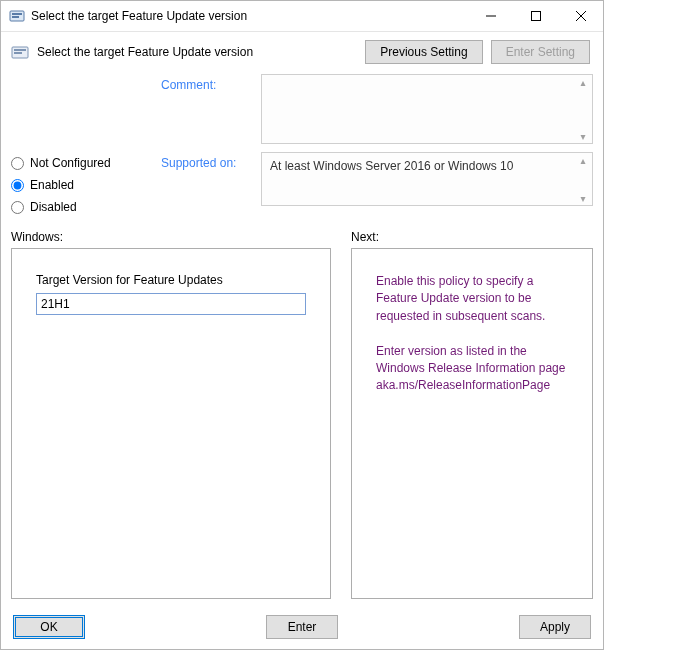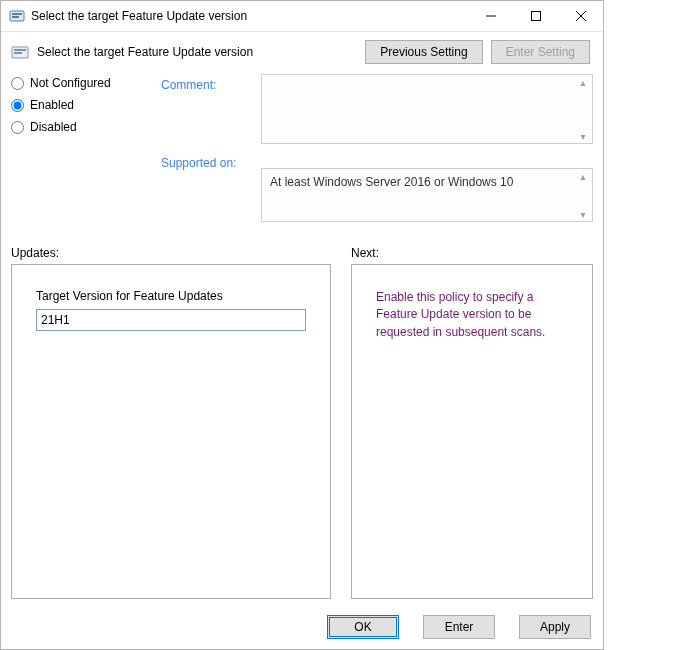--- a/index.html
+++ b/index.html
@@ -80,31 +80,32 @@
     column-gap: 10px;
     row-gap: 8px;
     padding: 6px 10px 4px 10px;
   }
   .radio-col {
     grid-row: 1 / span 3;
     display: flex;
     flex-direction: column;
     gap: 8px;
     padding-top: 2px;
+    justify-content: flex-end;
   }
   .radio-row { display: flex; align-items: center; gap: 6px; font-size: 12px; }
   .radio-row input { margin: 0; }
   .lbl { font-size: 12px; color: #3b82f6; text-align: left; padding-top: 4px; }
   .sunken-box {
     border: 1px solid #cfcfcf;
     background: #fdfdfd;
     position: relative;
   }
   .comment-box { height: 68px; }
-  .supported-box { height: 40px; padding: 6px 8px; font-size: 12px; color: #333; margin-top: 16px; }
+  .supported-box { height: 40px; padding: 6px 8px; font-size: 12px; color: #333; }
   .micro-arrow {
     position: absolute;
     right: 4px;
     width: 10px; height: 10px;
     color: #a0a0a0;
     display: flex; align-items: center; justify-content: center;
     font-size: 10px;
   }
   
   .section-labels {
@@ -139,21 +140,21 @@
     padding: 2px 4px;
     font: inherit;
     box-sizing: border-box;
     outline: none;
   }
   .help-text { line-height: 1.45; color: #701a75; }
 
   
   .bottom-bar {
     display: flex;
-    justify-content: flex-end;
+    justify-content: space-between;
     gap: 24px;
     padding: 8px 12px 10px 12px;
   }
   .btn.primary {
     border: 1px solid #0078d7;
     outline: 1px solid #0078d7;
     outline-offset: -3px;
     min-width: 72px;
   }
   .btn.normal { min-width: 72px; }
@@ -231,32 +232,33 @@
 
     <div class="lbl" style="grid-column:2;">Supported on:</div>
     <div class="sunken-box supported-box" style="grid-column:3;">
       <span>At least Windows Server 2016 or Windows 10</span>
       <span class="micro-arrow" style="top:2px;">▴</span>
       <span class="micro-arrow" style="bottom:2px;">▾</span>
     </div>
   </div>
 
   <div class="section-labels">
-    <span>Updates:</span>
+    <span>Windows:</span>
     <span>Next:</span>
   </div>
 
   <div class="split">
     <div class="panel">
       <div class="opt-label">Target Version for Feature Updates</div>
       <input class="text-input" type="text" value="21H1" style="">
     </div>
     <div class="panel help-text">
       <div>Enable this policy to specify a Feature Update version to be requested in subsequent scans.</div>
       <br>
+      <div>Enter version as listed in the Windows Release Information page aka.ms/ReleaseInformationPage</div>
     </div>
   </div>
 
   <div class="bottom-bar">
     <button class="btn primary">OK</button>
     <button class="btn normal">Enter</button>
     <button class="btn normal">Apply</button>
   </div>
 
 </div>

